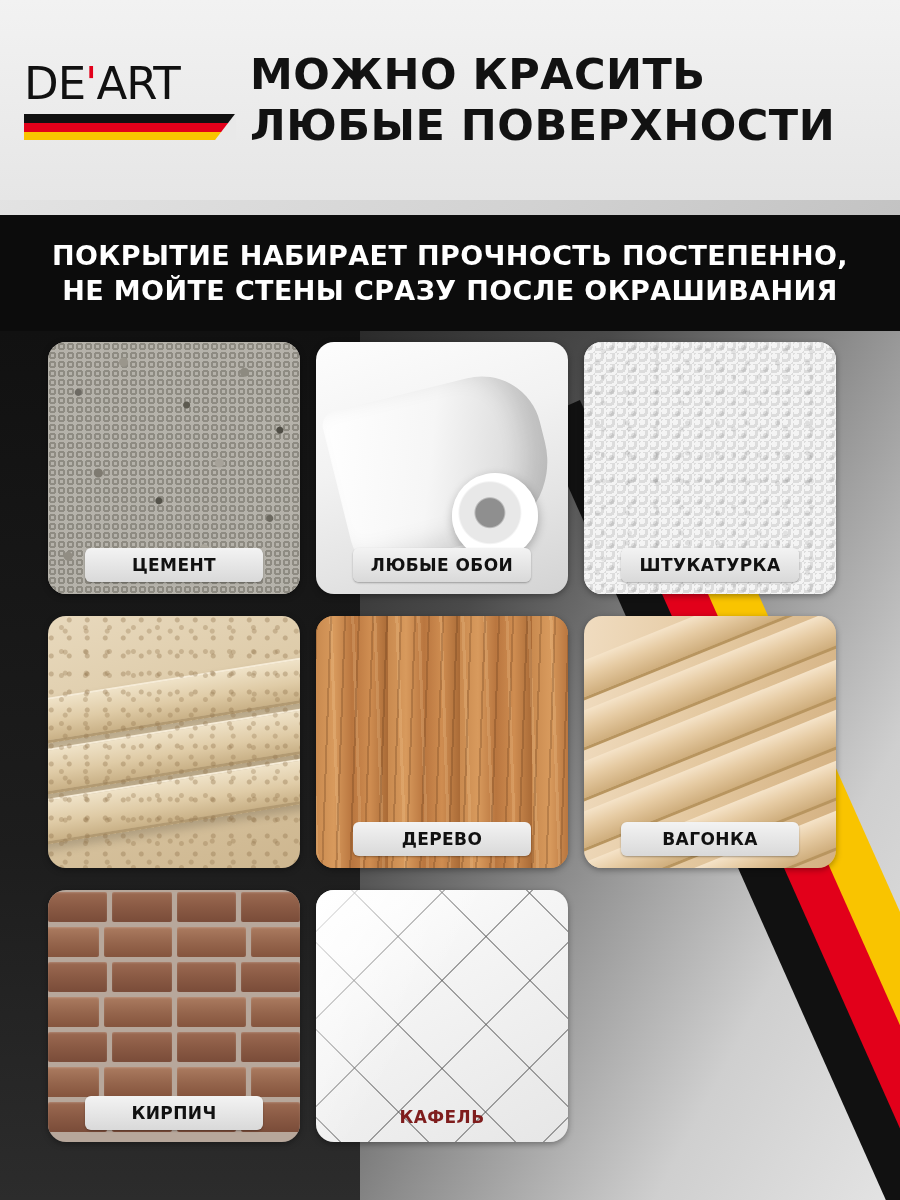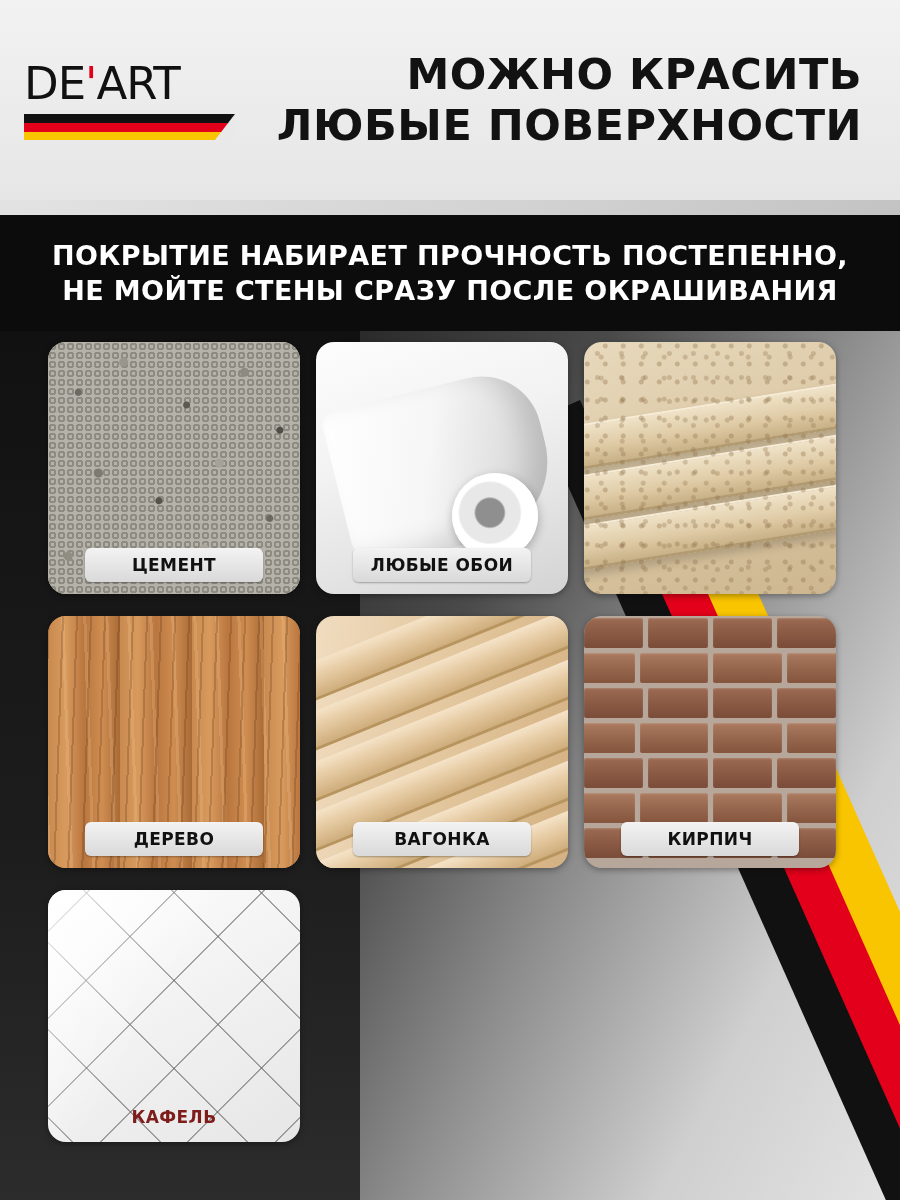--- a/index.html
+++ b/index.html
@@ -119,21 +119,21 @@
     top: -4px;
     width: 0; height: 0;
     border-style: solid;
     border-width: 0 0 34px 26px;
     border-color: transparent transparent #e9e9e9 transparent;
   }
 
   .header-title {
     flex: 1;
     padding-right: 38px;
-    text-align: right;
+    text-align: left;
   }
   .header-title .line {
     font-family: "DejaVu Sans", sans-serif;
     font-size: 43px;
     font-weight: bold;
     color: #121212;
     line-height: 1.18;
     letter-spacing: 0.5px;
     text-transform: uppercase;
     white-space: nowrap;
@@ -420,20 +420,24 @@
     </div>
 
     <div class="tile">
       <div class="art art-wallpaper">
         <div class="roll"></div>
         <div class="curl"></div>
       </div>
       <div class="label">ЛЮБЫЕ ОБОИ</div>
     </div>
 
+    <div class="tile">
+      <div class="art art-stucco"></div>
+      <div class="label">ШТУКАТУРКА</div>
+    </div>
 
 
     <div class="tile">
       <div class="art art-osb">
         <div class="board b1"></div>
         <div class="board b2"></div>
         <div class="board b3"></div>
         <div class="speck"></div>
       </div>
     </div>

